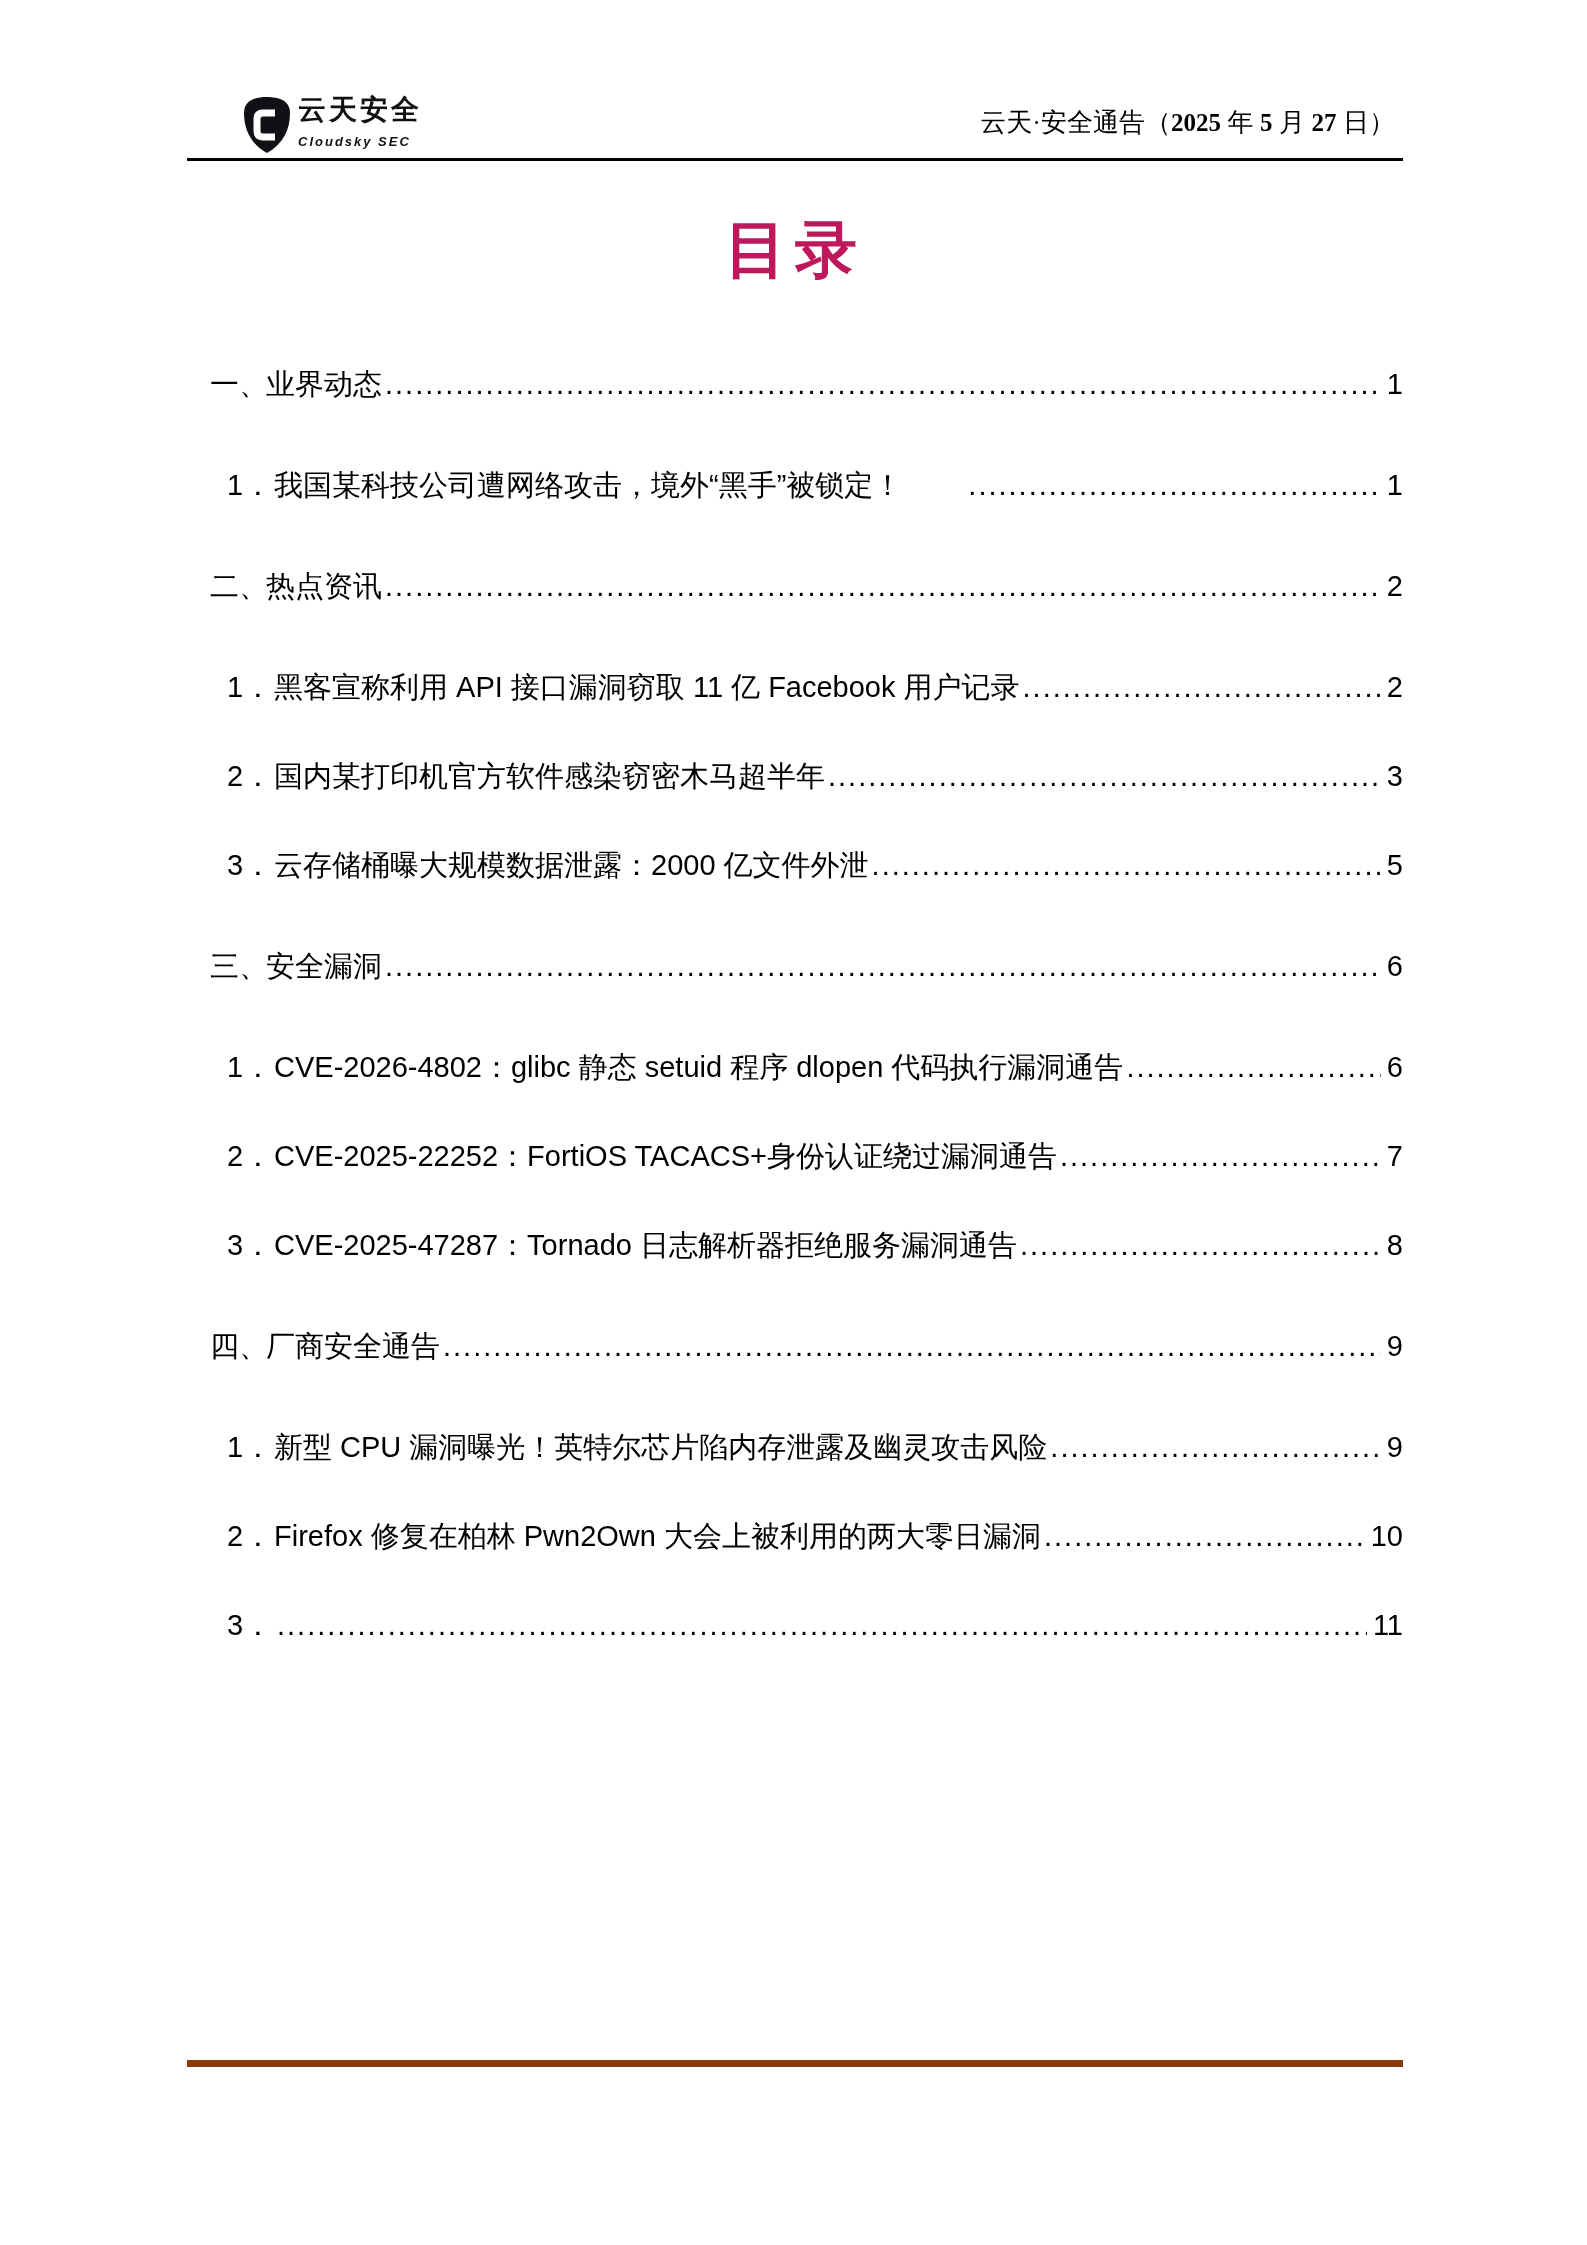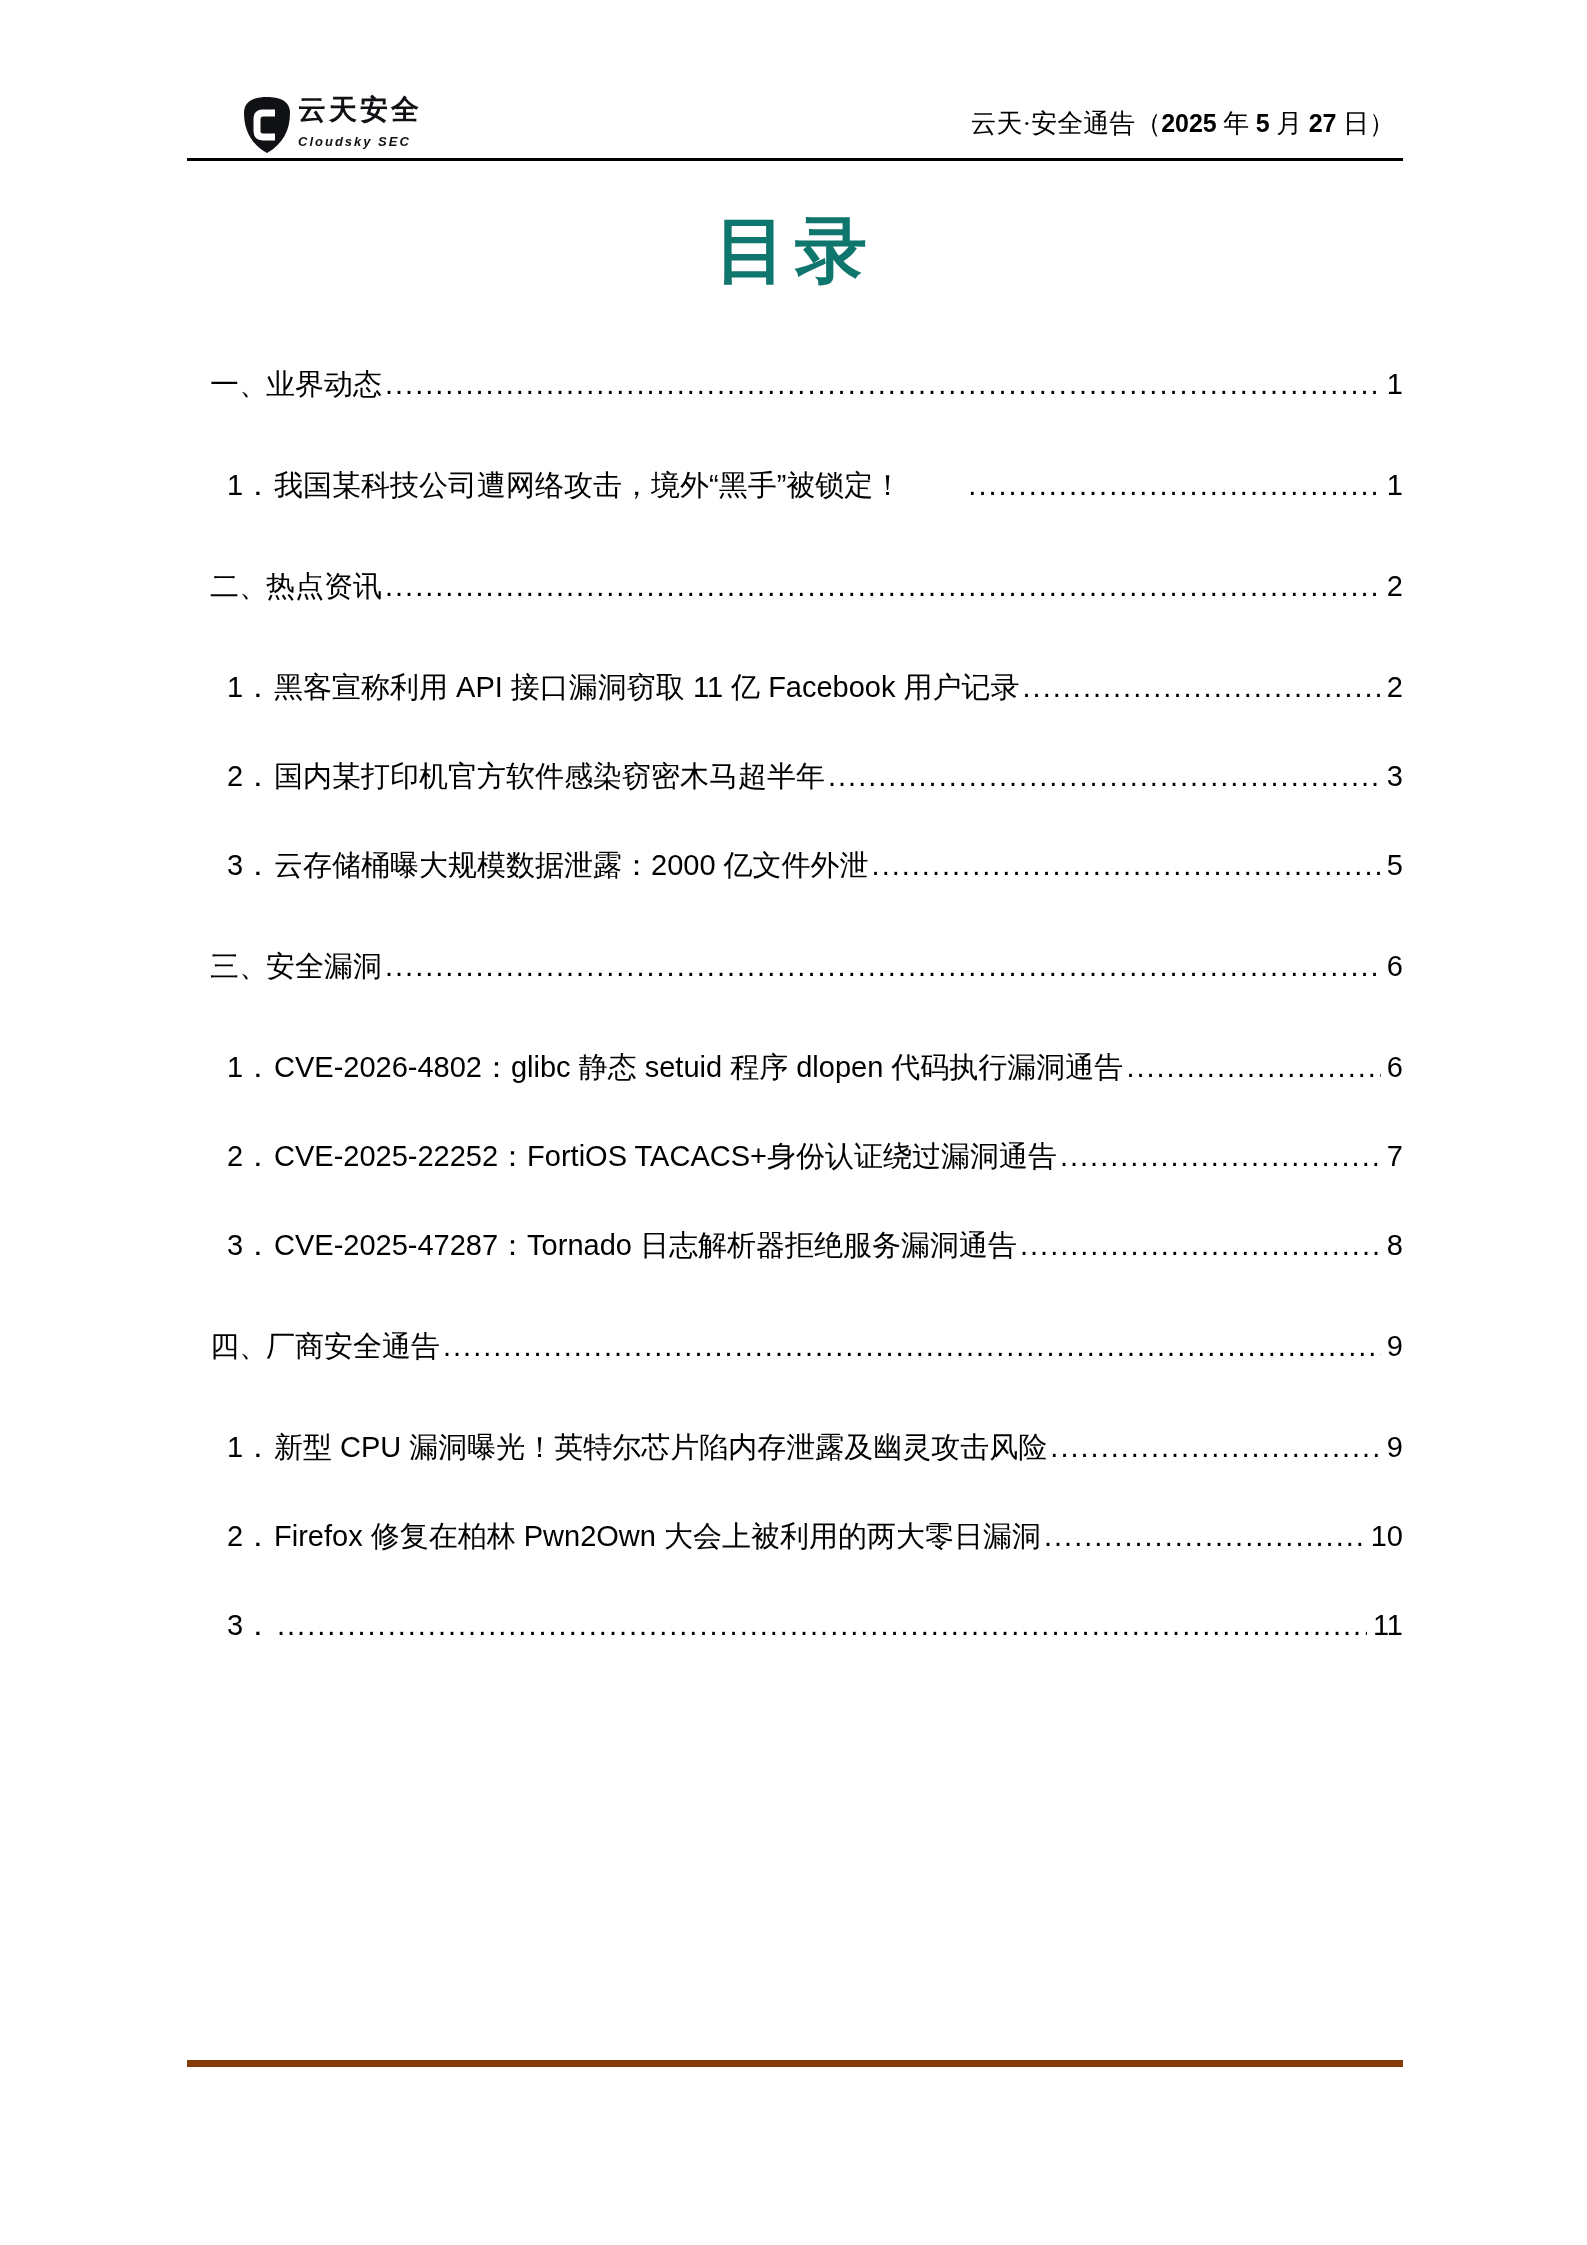--- a/index.html
+++ b/index.html
@@ -12,27 +12,27 @@
   
   .header-rule { position:absolute; left:187px; right:184px; top:158px; height:3px; background:#000; }
   .logo { position:absolute; left:240px; top:96px; display:flex; align-items:flex-start; gap:4px; }
   .logo-text { display:flex; flex-direction:column; line-height:1; }
   .logo-cn { font-size:28px; font-weight:bold; letter-spacing:3px; color:#101114; }
   .logo-en { font-size:13px; font-weight:bold; font-style:italic; letter-spacing:2px; color:#101114; margin-top:11px; }
   .header-date {
     position:absolute; right:192px; top:108px; font-size:26px; line-height:30px;
     font-family:"Liberation Serif","DejaVu Serif",serif; white-space:nowrap;
   }
-  .header-date .num { font-weight:bold; font-family:Liberation Sans, sans-serif; font-size:25px; }
+  .header-date .num { font-weight:bold; font-family:Liberation Serif, serif; font-size:25px; }
 
   
   .toc-wrap { position:absolute; left:187px; right:184px; top:215px; }
   .toc-title {
-    margin:0 0 68px 0; text-align:center; font-size:72px; line-height:70px;
-    font-weight:bold; letter-spacing:8px; color:#0f766e;
+    margin:0 0 68px 0; text-align:center; font-size:62px; line-height:70px;
+    font-weight:bold; letter-spacing:8px; color:#be185d;
   }
   .toc-row {
     display:flex; align-items:flex-end; font-size:29px; line-height:38px;
     margin-bottom:51px; cursor:pointer;
   }
   .toc-row.lvl1 { padding-top:12px; margin-bottom:63px; padding-left:23px; }
   .toc-row.lvl2 { padding-left:40px; }
   .toc-row.lvl1 .toc-num { width:56px; flex:none; }
   .toc-row.lvl2 .toc-num { width:47px; flex:none; }
   .toc-text { flex:none; white-space:nowrap; }

